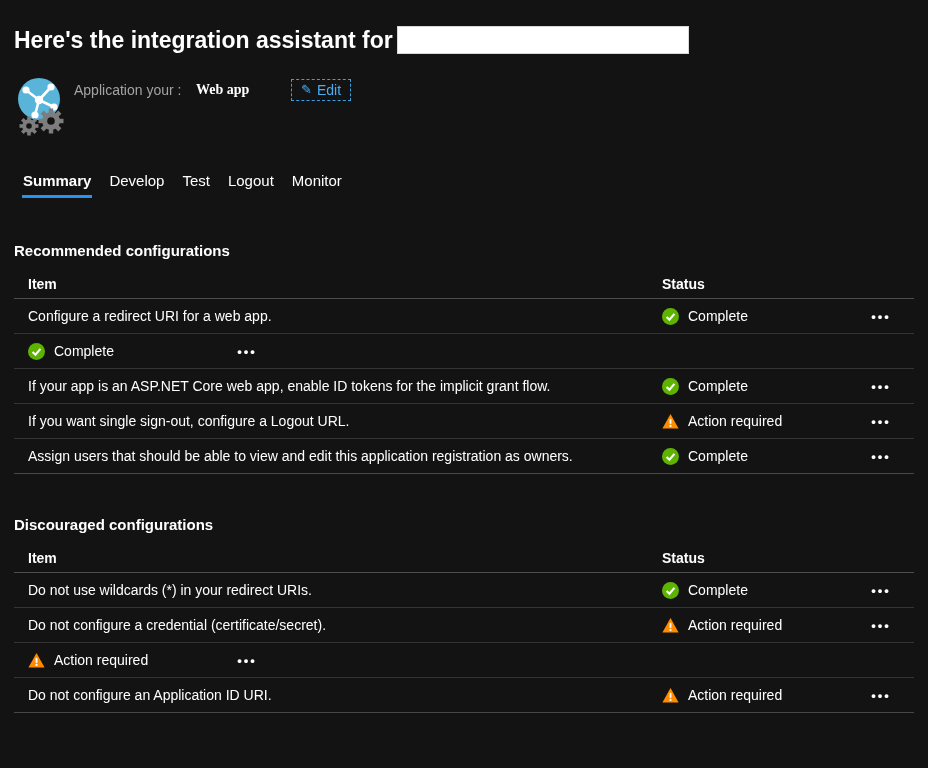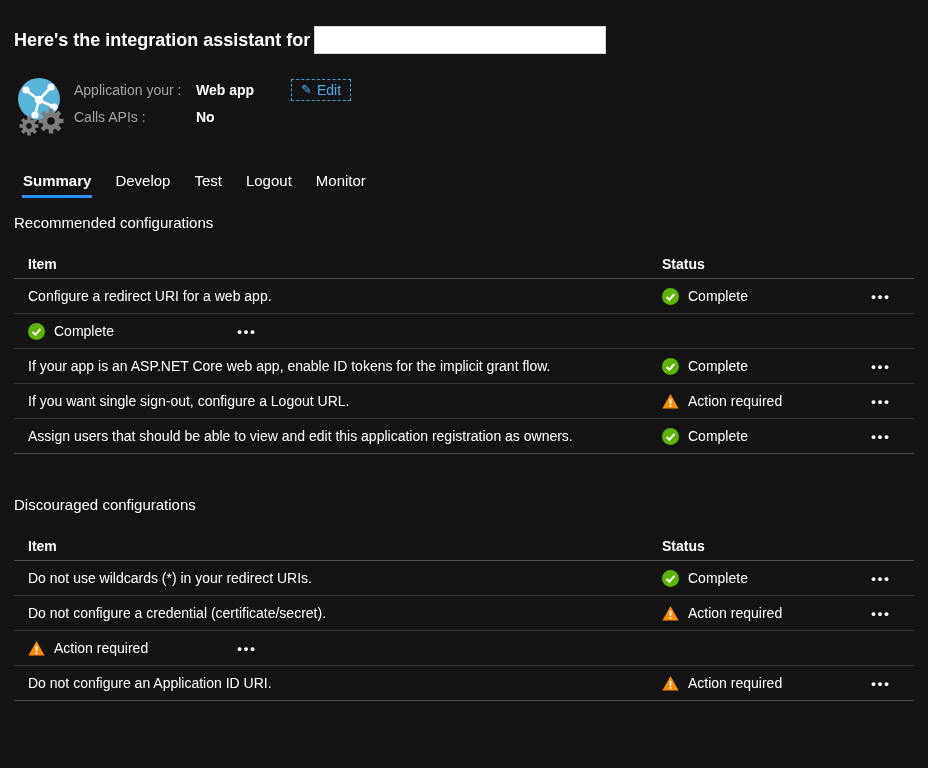--- a/index.html
+++ b/index.html
@@ -9,47 +9,47 @@
   }
   *{box-sizing:border-box;}
   html,body{margin:0;padding:0;}
   body{
     width:928px;height:768px;background:var(--bg);color:var(--text);
     font-family:"Liberation Sans", sans-serif;overflow:hidden;
   }
   .page{padding:0 14px;}
 
   
-  .title{margin:26px 0 0 0;font-size:18px;font-weight:bold;display:flex;align-items:center;white-space:nowrap;}
+  .title{margin:26px 0 0 0;font-size:23px;font-weight:bold;display:flex;align-items:center;white-space:nowrap;}
   .redacted{display:inline-block;width:292px;height:28px;background:#ffffff;margin-left:4px;border:1px solid #d8d8d8;}
 
   
   .app-info{margin-top:20px;display:flex;align-items:flex-start;}
   .app-icon{width:52px;height:62px;flex:0 0 auto;}
   .info-fields{margin-left:8px;padding-top:2px;}
   .info-row{display:flex;align-items:center;height:27px;font-size:14px;}
   .info-label{width:122px;color:var(--gray);}
-  .info-value{font-weight:bold;min-width:93px;}
+  .info-value{font-weight:bold;min-width:93px;font-family:Liberation Serif, serif;}
   .edit-btn{
     background:none;border:1px dashed #3aa0dd;color:var(--edit);
     font-size:14px;font-family:inherit;display:inline-flex;align-items:center;gap:5px;
     padding:2px 9px;cursor:pointer;margin-left:2px;
   }
   .pencil{font-size:13px;line-height:1;}
 
   
-  .tabs{margin:36px 0 0 8px;display:flex;gap:22px;}
+  .tabs{margin:36px 0 0 8px;display:flex;gap:16px;}
   .tab{font-size:15px;padding:0 1px 9px 1px;color:var(--text);cursor:pointer;position:relative;}
   .tab.active{font-weight:bold;}
   .tab.active::after{content:"";position:absolute;left:0;right:0;bottom:0;height:3px;background:var(--accent);}
 
   
-  .section-heading{margin:16px 0 0 0;font-size:15px;font-weight:normal;}
+  .section-heading{margin:44px 0 0 0;font-size:15px;font-weight:bold;}
   .config-section + .config-section .section-heading{margin-top:42px;}
-  .table{margin-top:18px;}
+  .table{margin-top:10px;}
   .table-header{display:flex;align-items:center;height:30px;padding:0 14px;
     border-bottom:1px solid var(--line-strong);font-size:14px;font-weight:bold;}
   .col-item{flex:1;}
   .col-status{width:238px;}
   .table-row{display:flex;align-items:center;height:35px;padding:0 14px;
     border-bottom:1px solid var(--line);font-size:14px;}
   .table-row:last-child{border-bottom-color:#484848;}
   .cell-item{flex:1;}
   .cell-status{width:200px;display:flex;align-items:center;gap:9px;}
   .status-icon{width:17px;height:17px;flex:0 0 auto;}
@@ -106,24 +106,20 @@
     </div>
     <div class="info-fields">
       <div class="info-row">
         <span class="info-label">Application your :</span>
         <span class="info-value">Web app</span>
         <button class="edit-btn">
           <span class="pencil">✎</span>
           <span>Edit</span>
         </button>
       </div>
-      <div class="info-row">
-        <span class="info-label">Calls APIs :</span>
-        <span class="info-value">No</span>
-      </div>
     </div>
   </div>
 
   <div class="tabs">
     <div class="tab active">Summary</div>
     <div class="tab">Develop</div>
     <div class="tab">Test</div>
     <div class="tab">Logout</div>
     <div class="tab">Monitor</div>
   </div>

